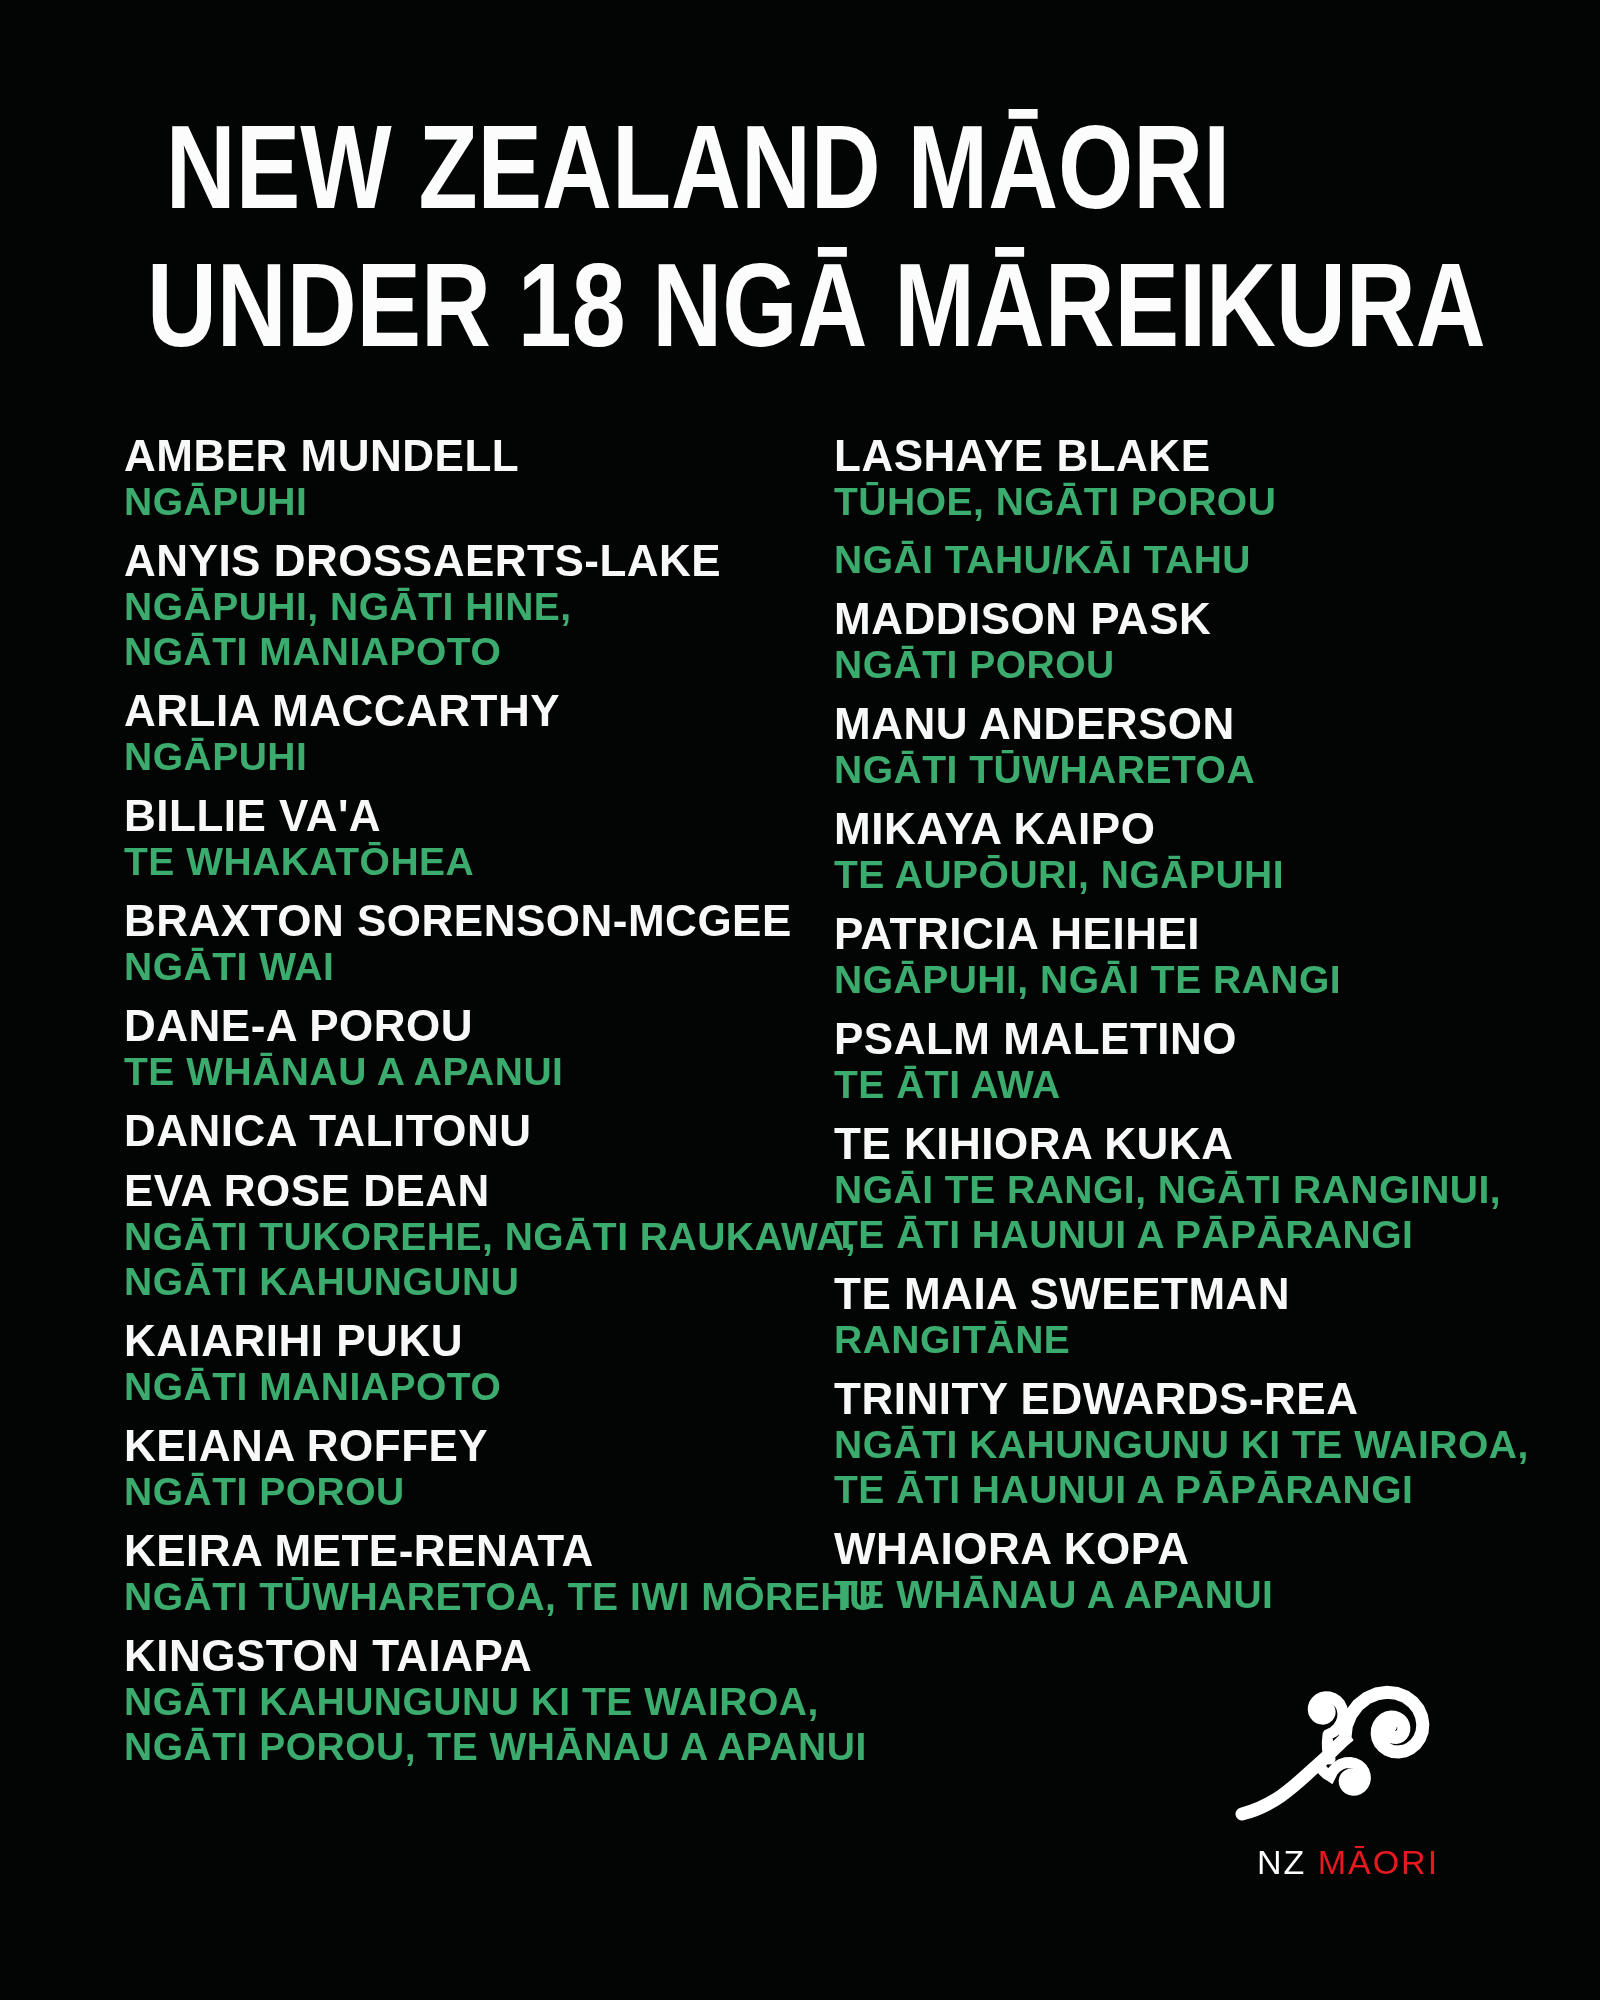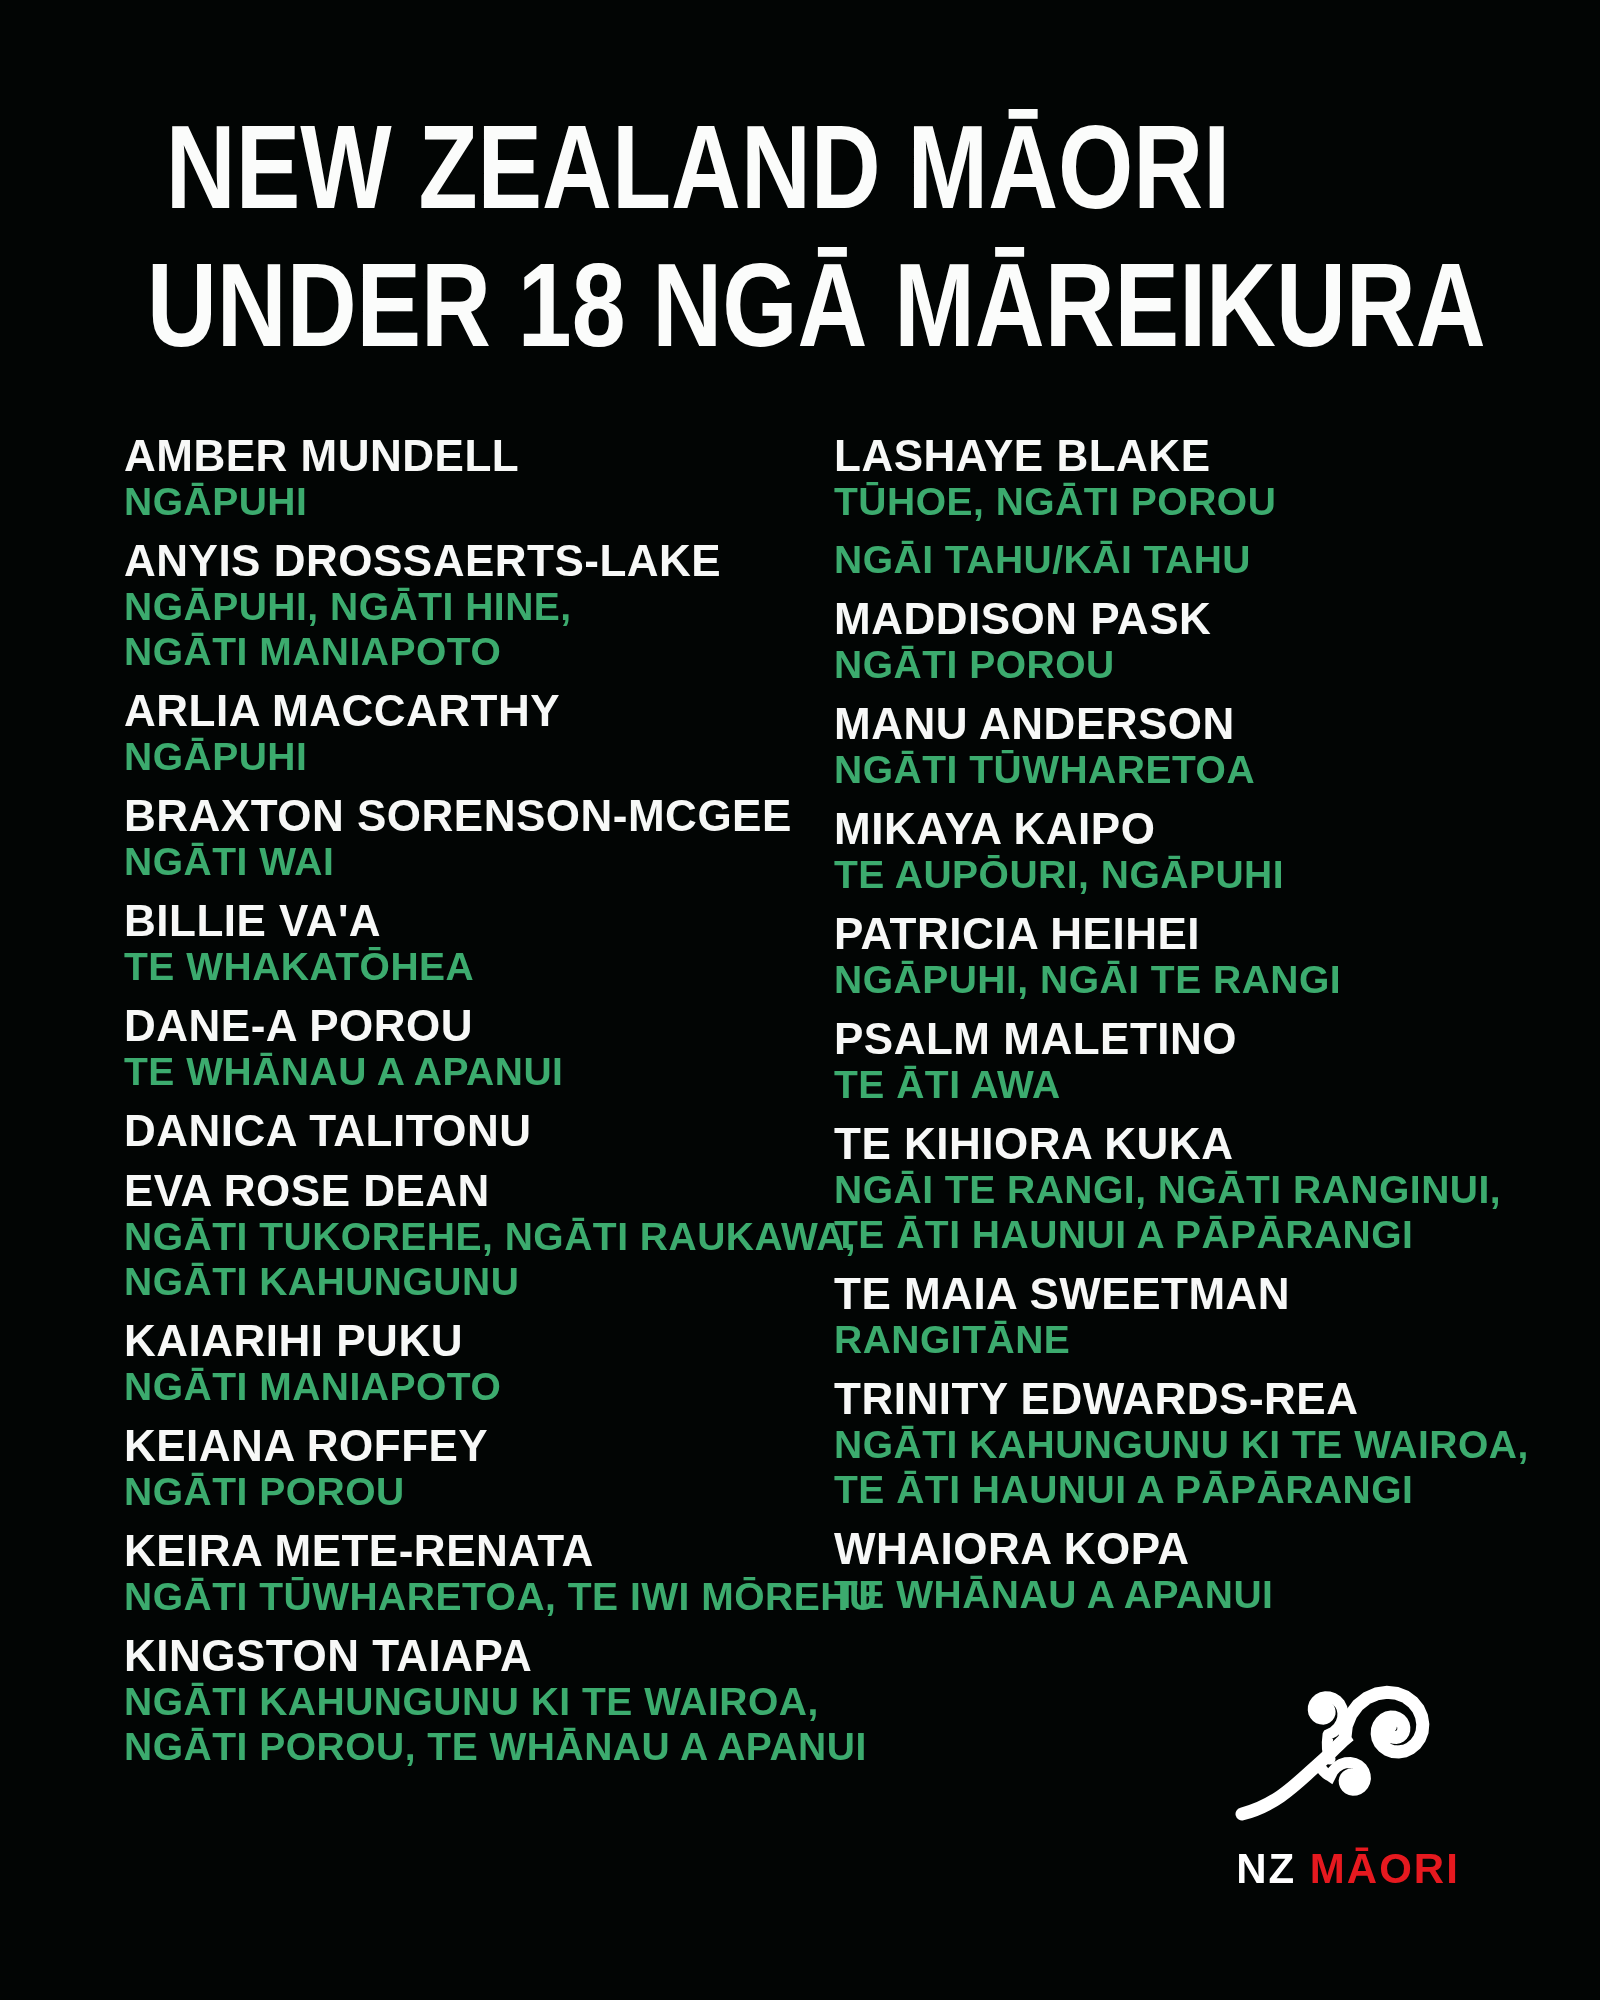--- a/index.html
+++ b/index.html
@@ -31,21 +31,21 @@
     color:#f7f8f7;font-weight:bold;font-size:44px;line-height:47px;
     letter-spacing:0.5px;white-space:nowrap;
   }
   .iwi{
     color:var(--iwi-green,#3cab6e);font-weight:bold;font-size:39px;line-height:45px;
     letter-spacing:0.5px;white-space:nowrap;
   }
   .logo{position:absolute;left:1230px;top:1664px;width:236px;text-align:center;}
   .logo svg{display:block;margin:0 auto;}
   .logo-text{
-    margin-top:17px;font-weight:bold;font-size:42px;line-height:46px;
+    margin-top:10px;font-weight:normal;font-size:34px;line-height:46px;
     letter-spacing:2px;white-space:nowrap;
   }
   .logo-nz{color:#ffffff;}
   .logo-maori{color:var(--logo-red,#e6191f);}
 </style>
 </head>
 <body style="background: rgb(2, 5, 4);">
 
 <div class="bg"></div>
 
@@ -62,26 +62,26 @@
     <div class="entry">
       <div class="pname">ANYIS DROSSAERTS-LAKE</div>
       <div class="iwi">NGĀPUHI, NGĀTI HINE,</div>
       <div class="iwi">NGĀTI MANIAPOTO</div>
     </div>
     <div class="entry">
       <div class="pname">ARLIA MACCARTHY</div>
       <div class="iwi">NGĀPUHI</div>
     </div>
     <div class="entry">
+      <div class="pname">BILLIE VA'A</div>
+      <div class="iwi">TE WHAKATŌHEA</div>
+    </div>
+    <div class="entry">
       <div class="pname">BRAXTON SORENSON-MCGEE</div>
       <div class="iwi">NGĀTI WAI</div>
-    </div>
-    <div class="entry">
-      <div class="pname">BILLIE VA'A</div>
-      <div class="iwi">TE WHAKATŌHEA</div>
     </div>
     <div class="entry">
       <div class="pname">DANE-A POROU</div>
       <div class="iwi">TE WHĀNAU A APANUI</div>
     </div>
     <div class="entry">
       <div class="pname">DANICA TALITONU</div>
     </div>
     <div class="entry">
       <div class="pname">EVA ROSE DEAN</div>

